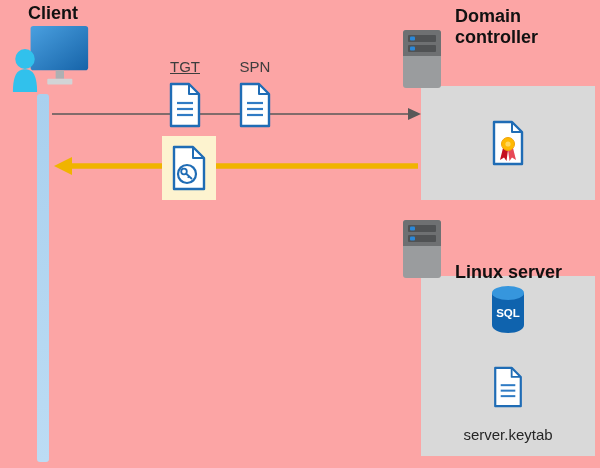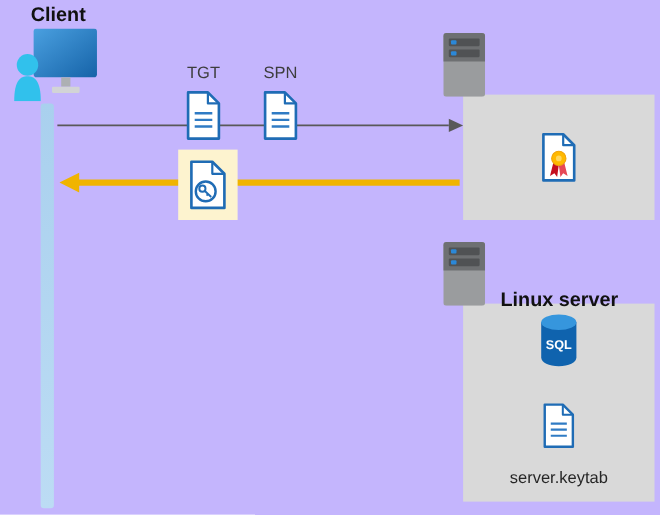--- a/index.html
+++ b/index.html
@@ -1,17 +1,17 @@
 <!DOCTYPE html>
 <html><head>
 <meta charset="utf-8">
 <style>
   html,body{margin:0;padding:0;background:#ffffff;}
   .canvas{
-    position:relative;width:600px;height:468px;background:#c4b5fd;overflow:hidden;
+    position:relative;width:600px;height:468px;background:#fca5a5;overflow:hidden;
     font-family:"Liberation Sans",sans-serif;color:#1a1a1a;
   }
   .abs{position:absolute;}
   .bold-label{font-weight:bold;font-size:18px;line-height:1.15;color:#111;}
   .small-label{font-size:15px;color:#3d3d3d;text-align:center;}
   .lifeline{
     left:37px;top:94px;width:12px;height:368px;
     background:linear-gradient(180deg,#a9d0ee 0%,#bcdcf4 100%);
     border-radius:3px;
   }
@@ -63,27 +63,28 @@
 
   <svg class="abs" style="left:403px;top:30px;" width="38" height="58" viewBox="0 0 38 58">
     <rect x="0" y="0" width="38" height="58" rx="3" fill="#9a9c9e"></rect>
     <path d="M3,0 H35 A3,3 0 0 1 38,3 V26 H0 V3 A3,3 0 0 1 3,0 Z" fill="#6e7072"></path>
     <rect x="5" y="5" width="28" height="7" rx="1" fill="#505254"></rect>
     <rect x="5" y="15" width="28" height="7" rx="1" fill="#505254"></rect>
     <rect x="7" y="6.5" width="5" height="4" rx="1" fill="#2b88d8"></rect>
     <rect x="7" y="16.5" width="5" height="4" rx="1" fill="#2b88d8"></rect>
   </svg>
 
+  <div class="abs bold-label" style="left:455px;top:6px;width:120px;">Domain controller</div>
 
   <svg class="abs" style="left:52px;top:105px;" width="370" height="18" viewBox="0 0 370 18">
     <line x1="0" y1="9" x2="356" y2="9" stroke="#595959" stroke-width="1.6"></line>
     <polygon points="356,3 369,9 356,15" fill="#595959"></polygon>
   </svg>
 
-  <div class="abs small-label" style="left:166px;top:58px;width:38px;">TGT</div>
+  <div class="abs small-label" style="left:166px;top:58px;width:38px;text-decoration:underline;">TGT</div>
   <div class="abs small-label" style="left:236px;top:58px;width:38px;">SPN</div>
 
   <svg class="abs" style="left:168px;top:82px;" width="34" height="46" viewBox="0 0 34 46">
     <path d="M3,2 H21 L31,12 V44 H3 Z" fill="#ffffff" stroke="#1f6cb5" stroke-width="2.4" stroke-linejoin="round"></path>
     <path d="M21,2 V12 H31" fill="none" stroke="#1f6cb5" stroke-width="2" stroke-linejoin="round"></path>
     <line x1="9" y1="21" x2="25" y2="21" stroke="#2f7bc4" stroke-width="2.2"></line>
     <line x1="9" y1="27" x2="25" y2="27" stroke="#2f7bc4" stroke-width="2.2"></line>
     <line x1="9" y1="33" x2="25" y2="33" stroke="#2f7bc4" stroke-width="2.2"></line>
   </svg>
 

